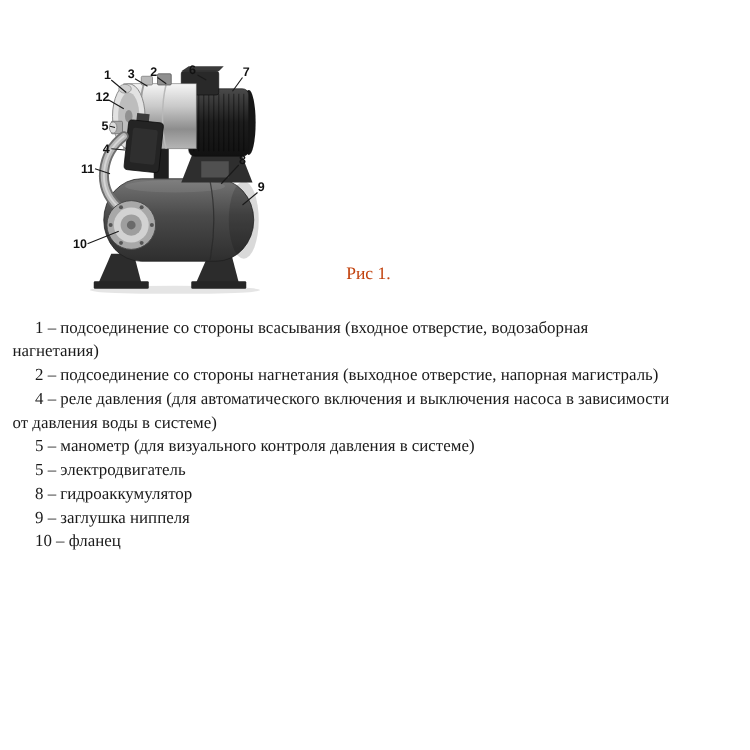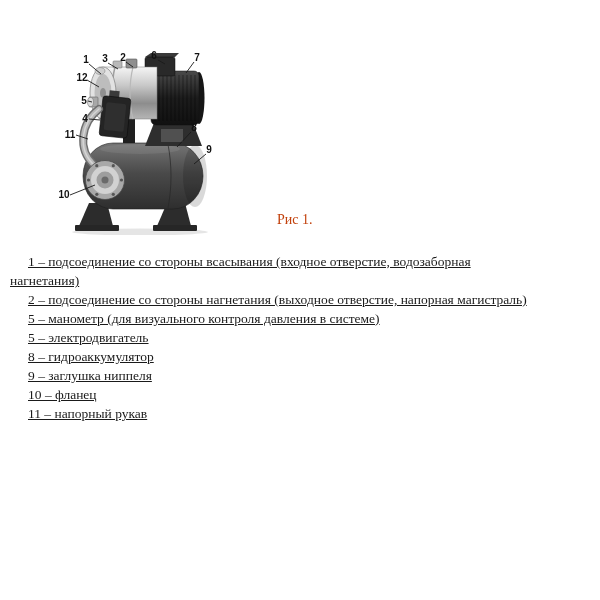--- a/index.html
+++ b/index.html
@@ -3,21 +3,21 @@
 <meta charset="utf-8">
 <style>
   html,body { margin:0; padding:0; background:#ffffff; }
   .page {
     position:relative; width:600px; height:600px; background:#ffffff;
     font-family:"Liberation Serif", serif; color:#1a1a1a; overflow:hidden;
   }
   .figure-wrap { position:absolute; left:55px; top:45px; width:165px; height:190px; }
   .caption { position:absolute; left:277px; top:212px; font-size:14px; color:#c2410c; }
   .legend { position:absolute; left:10px; top:252px; width:588px; font-size:13.5px; line-height:19px; }
-  .legend p { margin:0; padding:0;text-decoration:underline; }
+  .legend p { margin:0; padding:0; }
   .legend-line { display:block; }
   .legend-line.first { text-indent:18px; }
   
   svg .leader { stroke:#1a1a1a; stroke-width:0.9; fill:none; }
   svg text.num { font:700 10px "Liberation Sans", sans-serif; fill:#111; text-anchor:middle; }
 </style>
 </head>
 <body>
 
 <div class="page">
@@ -176,32 +176,33 @@
 
   <div class="legend">
     <p>
         <span class="legend-line first">1 – подсоединение со стороны всасывания (входное отверстие, водозаборная</span>
         <span class="legend-line">нагнетания)</span>
       </p>
     <p>
         <span class="legend-line first">2 – подсоединение со стороны нагнетания (выходное отверстие, напорная магистраль)</span>
       </p>
     <p>
+        <span class="legend-line first">4 – реле давления (для автоматического включения и выключения насоса в зависимости</span>
+        <span class="legend-line">от давления воды в системе)</span>
+      </p>
+    <p>
         <span class="legend-line first">5 – манометр (для визуального контроля давления в системе)</span>
       </p>
     <p>
         <span class="legend-line first">5 – электродвигатель</span>
       </p>
     <p>
         <span class="legend-line first">8 – гидроаккумулятор</span>
       </p>
     <p>
         <span class="legend-line first">9 – заглушка ниппеля</span>
       </p>
     <p>
         <span class="legend-line first">10 – фланец</span>
       </p>
-    <p>
-        <span class="legend-line first">11 – напорный рукав</span>
-      </p>
   </div>
 
 </div>
 
 </body></html>

